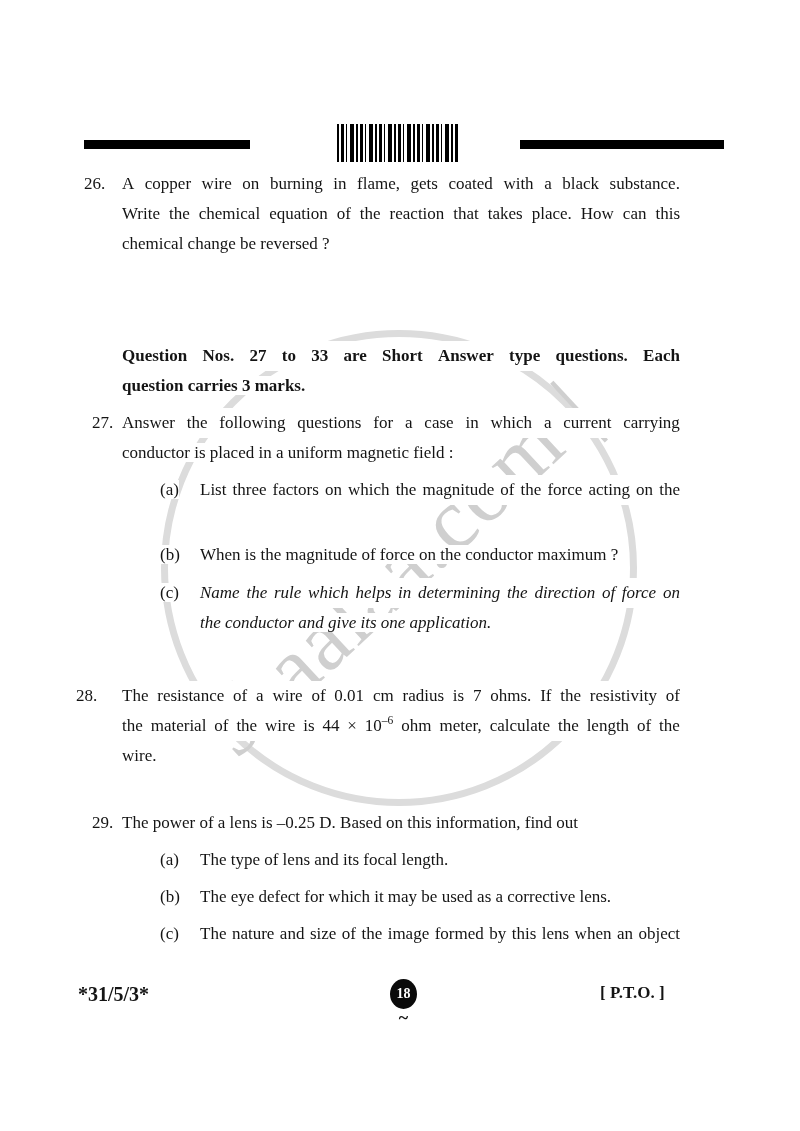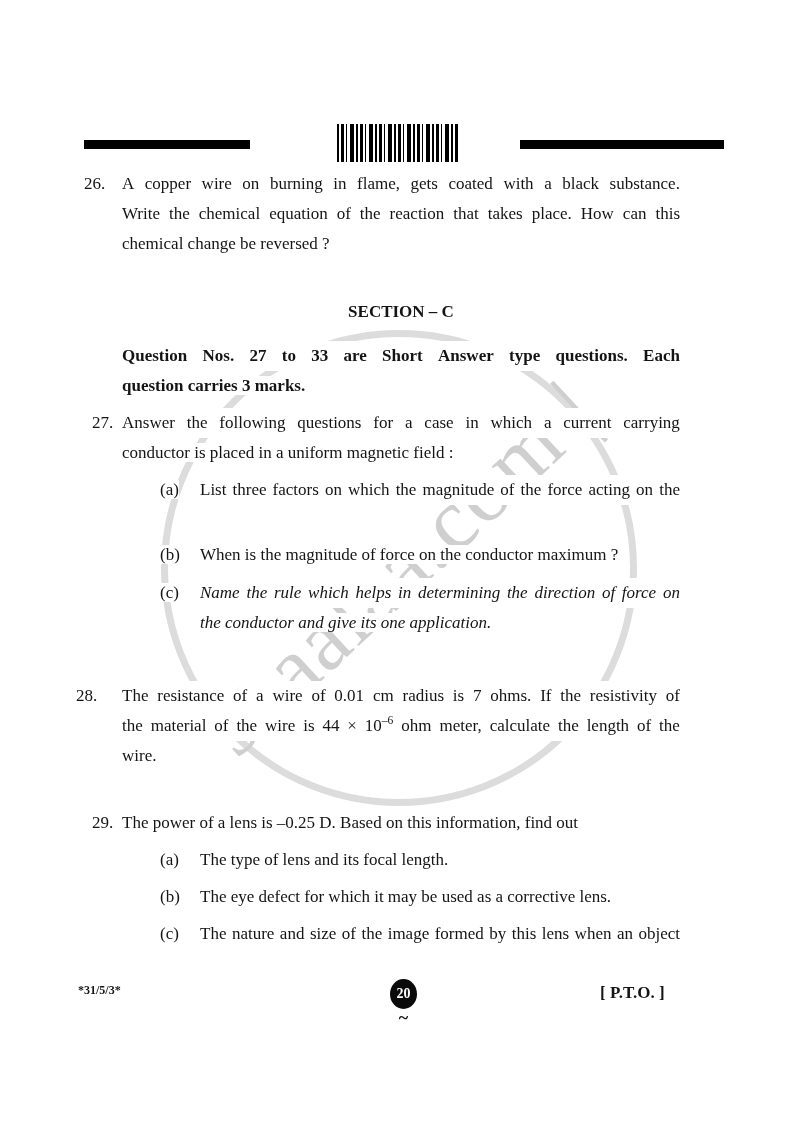--- a/index.html
+++ b/index.html
@@ -35,21 +35,21 @@
   .line { height:30px; line-height:30px; font-size:17px; }
   .line.just { display:flex; justify-content:space-between; background:#fff; }
   .line .txt, .qnum .txt, .plabel .txt, .heading .txt { background:#fff; }
   .bold { font-weight:bold; }
   .qnum   { z-index:1; font-size:17px; line-height:30px; }
   .plabel { z-index:1; font-size:17px; line-height:30px; }
   .heading { text-align:center; }
   sup { font-size:68%; line-height:0; }
 
   
-  .footer-left  { left:78px;  top:983px; font-size:12px; z-index:1; }
+  .footer-left  { left:78px;  top:983px; font-size:20px; z-index:1; }
   .footer-right { left:600px; top:983px; width:116px; text-align:left; font-size:17px; z-index:1; }
   .page-badge {
     left:390px; top:979px; width:27px; height:30px; background:#0a0a0a;
     border-radius:50%; color:#fff; font-size:14px; font-weight:bold;
     text-align:center; line-height:30px; z-index:1;
   }
   .tilde { left:390px; top:1008px; width:27px; text-align:center; font-size:18px; font-weight:bold; z-index:1; }
 </style>
 </head>
 <body>
@@ -91,21 +91,20 @@
         <span>that</span>
         <span>takes</span>
         <span>place.</span>
         <span>How</span>
         <span>can</span>
         <span>this</span>
       </div>
       <div class="line"><span class="txt">chemical change be reversed ?</span></div>
     </div>
 
-  <div class="abs txtblock heading bold" style="left:122px; top:302px; width:558px;"><span class="txt">SECTION – C</span></div>
 
   <div class="abs txtblock bold" style="left:122px; top:341px; width:558px;">
       <div class="line just">
         <span>Question</span>
         <span>Nos.</span>
         <span>27</span>
         <span>to</span>
         <span>33</span>
         <span>are</span>
         <span>Short</span>
@@ -249,17 +248,17 @@
         <span>by</span>
         <span>this</span>
         <span>lens</span>
         <span>when</span>
         <span>an</span>
         <span>object</span>
       </div>
     </div>
 
   <div class="abs footer-left bold">*31/5/3*</div>
-  <div class="abs page-badge">20</div>
+  <div class="abs page-badge">18</div>
   <div class="abs footer-right bold">[ P.T.O. ]</div>
   <div class="abs tilde">~</div>
 
 </div>
 
 </body></html>

